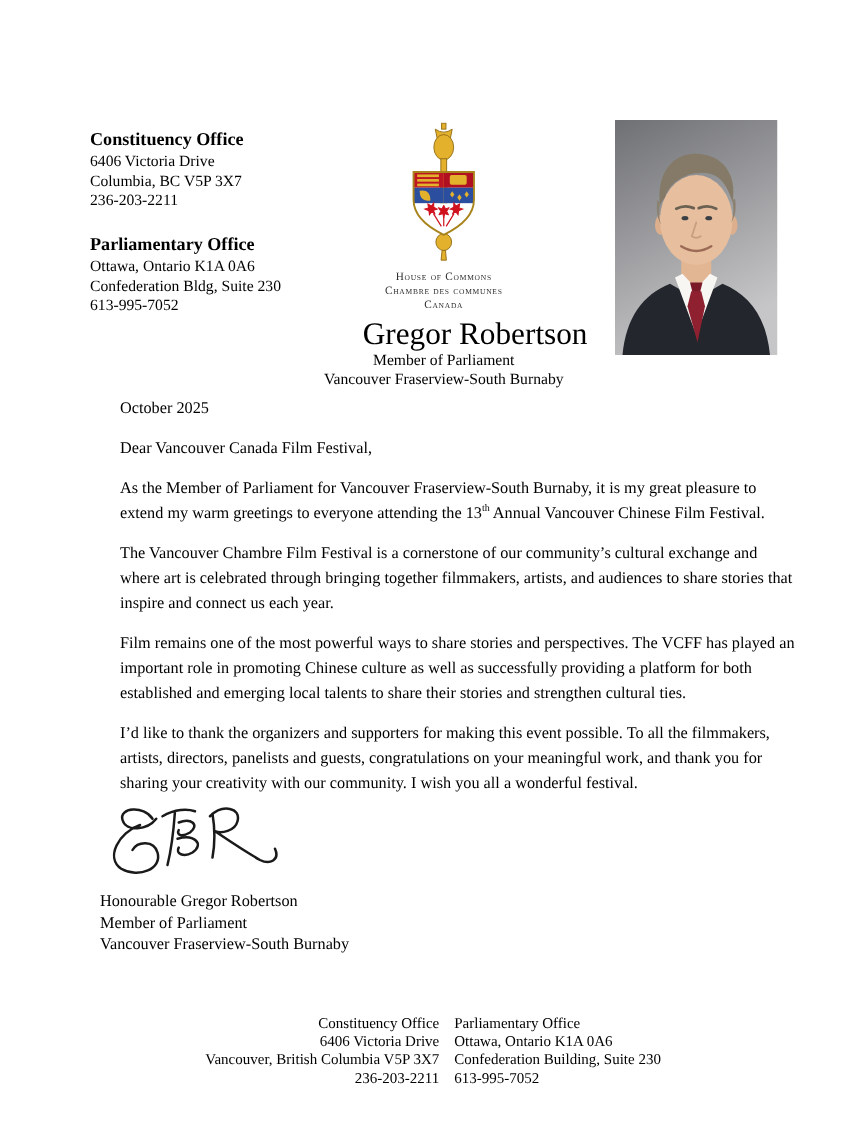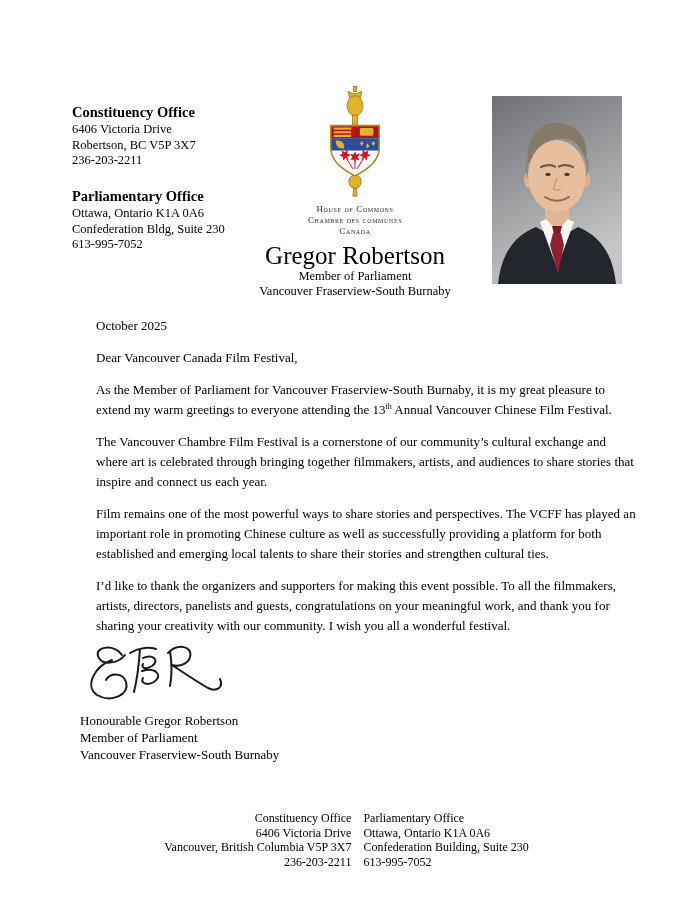--- a/index.html
+++ b/index.html
@@ -11,25 +11,25 @@
     color:#000;
     overflow:hidden;
   }
   
   .office-block{position:absolute;left:72px;}
   .office-block.constituency{top:103px;}
   .office-block.parliamentary{top:187px;}
   .office-title{font-size:14.5px;font-weight:bold;line-height:19px;}
   .office-line{font-size:12.5px;line-height:15.5px;}
 
-  .crest-col{position:absolute;left:240px;top:86px;width:230px;text-align:center;}
+  .crest-col{position:absolute;left:240px;top:98px;width:230px;text-align:center;}
   .crest-svg{display:block;margin:0 auto;}
   .institution{margin-top:4px;font-size:9px;line-height:11px;letter-spacing:0.6px;
     font-variant:small-caps;color:#2e2e2e;}
-  .mp-name{margin-top:5px;font-size:25px;line-height:27px;}
+  .mp-name{margin-top:5px;font-size:25px;line-height:27px;text-align:right;}
   .mp-role{font-size:12.5px;line-height:15px;}
   .mp-riding{font-size:12.5px;line-height:15px;}
 
   .photo{position:absolute;left:492px;top:96px;width:130px;height:188px;}
   .photo svg{display:block;}
 
   
   .letter-body{position:absolute;left:80px;top:316px;width:540px;
     font-size:13px;line-height:20px;margin-left:16px;}
   .letter-body p{margin:0 0 12px 0;}
@@ -48,21 +48,21 @@
   .f-col.left{text-align:left;}
 </style>
 </head>
 <body>
 
 <div class="page">
 
   <div class="office-block constituency">
     <div class="office-title">Constituency Office</div>
     <div class="office-line">6406 Victoria Drive</div>
-    <div class="office-line">Robertson, BC V5P 3X7</div>
+    <div class="office-line">Columbia, BC V5P 3X7</div>
     <div class="office-line">236-203-2211</div>
   </div>
 
   <div class="office-block parliamentary">
     <div class="office-title">Parliamentary Office</div>
     <div class="office-line">Ottawa, Ontario K1A 0A6</div>
     <div class="office-line">Confederation Bldg, Suite 230</div>
     <div class="office-line">613-995-7052</div>
   </div>
 

